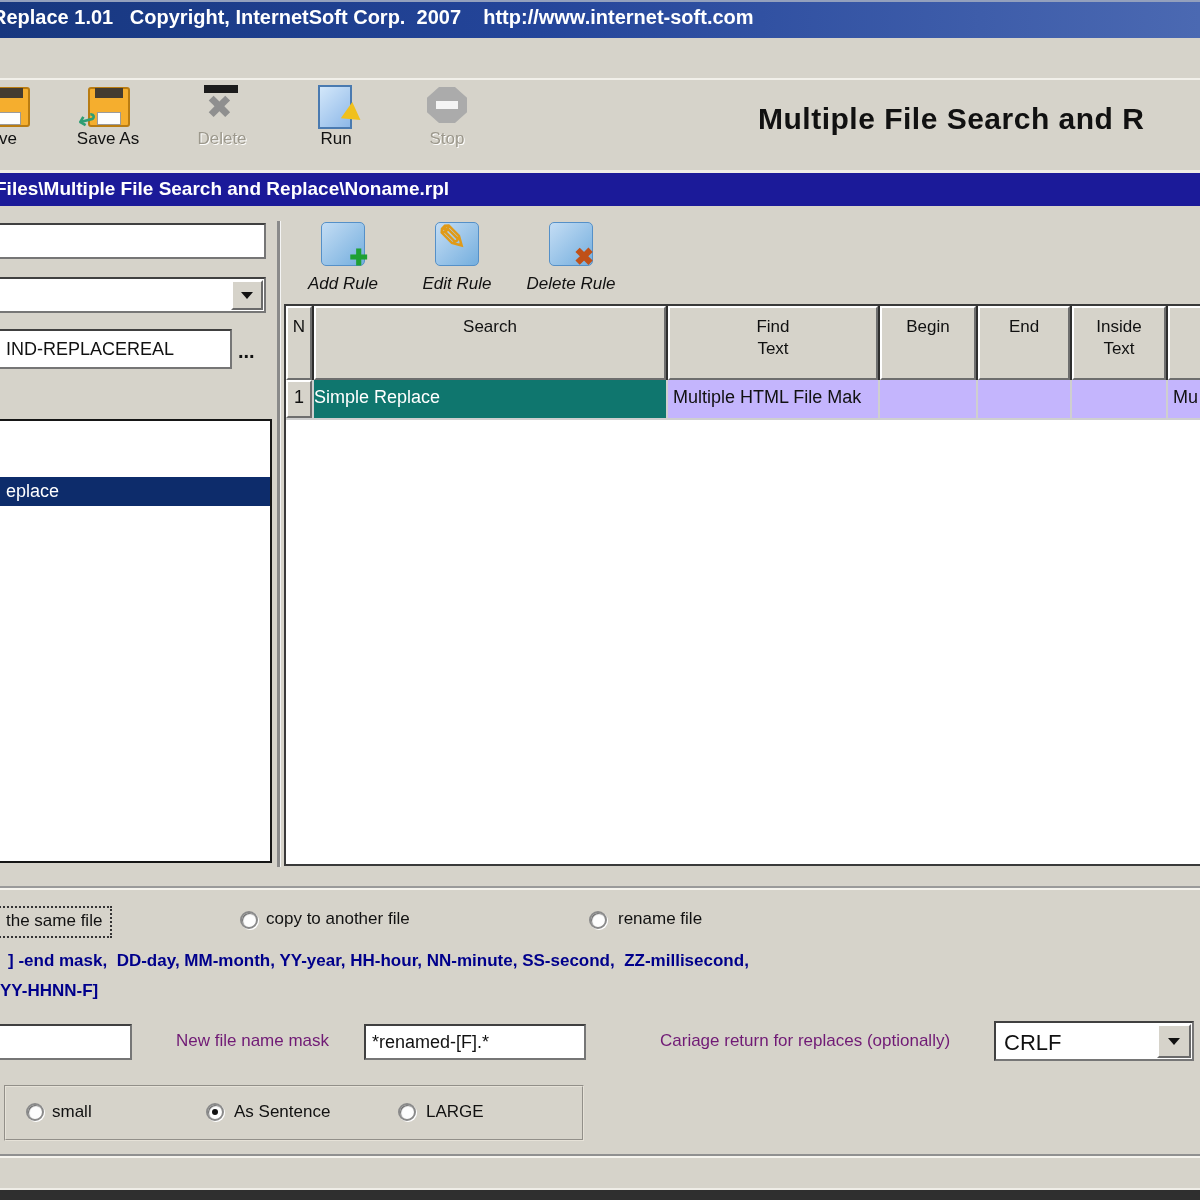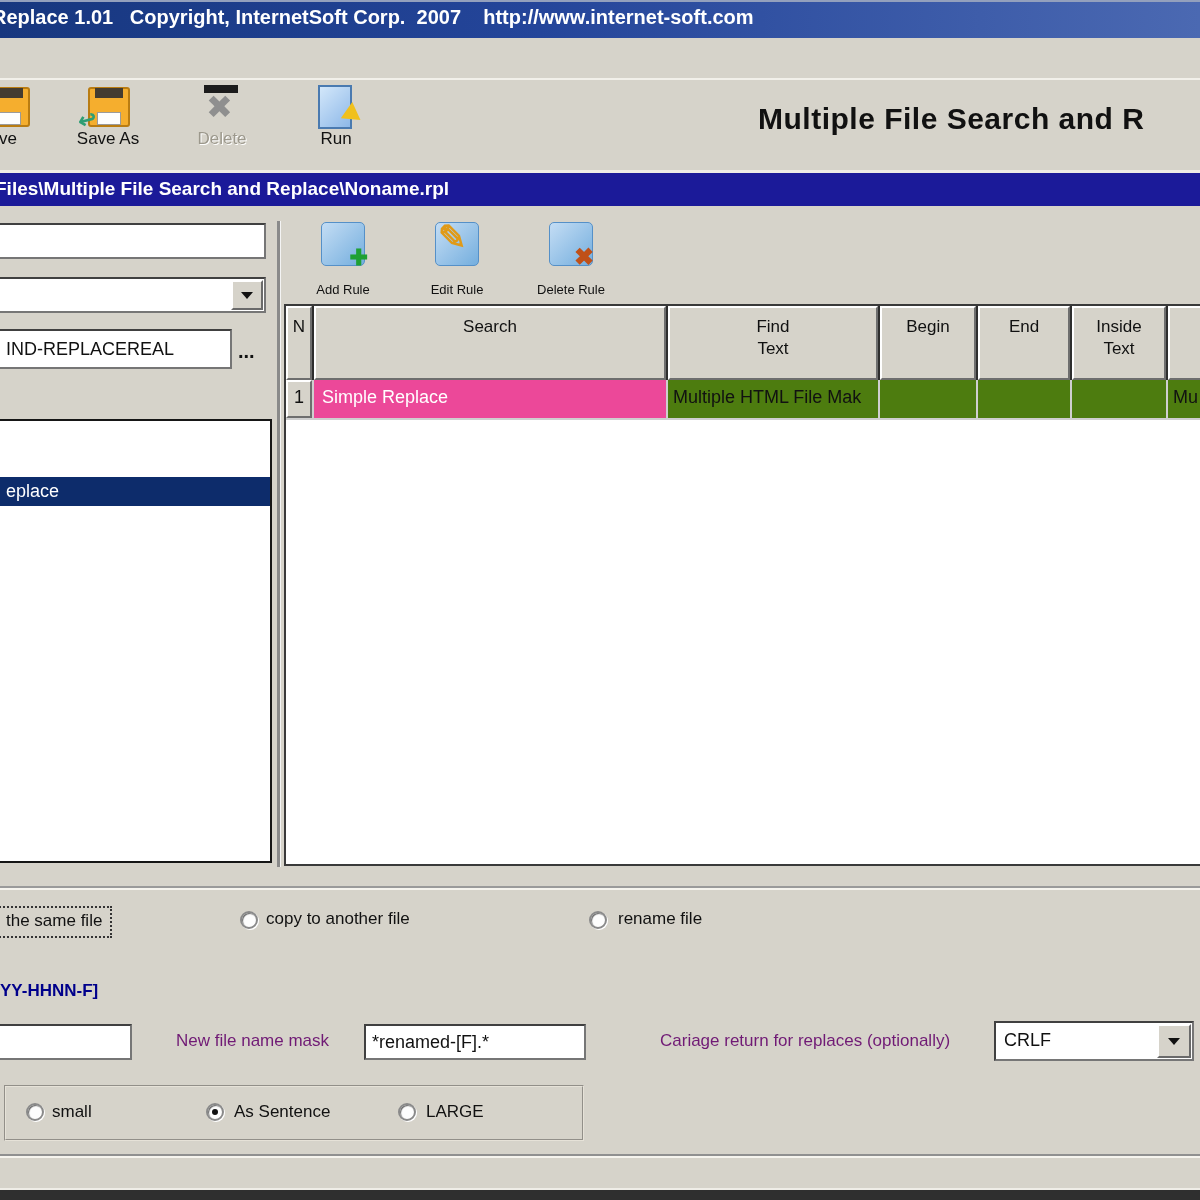--- a/index.html
+++ b/index.html
@@ -47,54 +47,54 @@
 
   
   .path-sep{left:0;top:170px;width:1200px;height:3px;background:#eeece6;}
   .pathbar{left:0;top:173px;width:1200px;height:33px;background:#1b1a99;}
   .pathbar span{position:absolute;left:-5px;top:5px;color:#fff;font-weight:bold;font-size:19px;white-space:pre;}
 
   
   .tfield{background:#fff;border:2px solid;border-color:#404040 #767676 #767676 #404040;
     font-family:"Liberation Sans",sans-serif;font-size:18px;color:#111;padding:0 6px;box-sizing:border-box;}
   .combo{background:#fff;border:2px solid;border-color:#404040 #767676 #767676 #404040;box-sizing:border-box;}
-  .combo .val{position:absolute;left:8px;top:5px;font-size:18px;}
+  .combo .val{position:absolute;left:8px;top:5px;font-size:22px;}
   .dd-btn{position:absolute;right:1px;top:1px;bottom:1px;width:28px;background:#d6d3ca;
     border:2px solid;border-color:#fff #6a6a6a #6a6a6a #fff;}
   .dd-tri{position:absolute;left:50%;top:50%;margin:-3px 0 0 -6px;width:0;height:0;
     border-left:6px solid transparent;border-right:6px solid transparent;border-top:7px solid #111;}
 
   .vdiv{left:277px;top:221px;width:3px;height:646px;background:#8a8a8a;border-right:1px solid #f4f4f4;}
 
   .listbox{left:-30px;top:419px;width:302px;height:444px;background:#fff;
     border:2px solid #161616;box-sizing:border-box;}
   .list-sel{position:absolute;left:0;top:56px;width:100%;height:29px;background:#0d2c6b;}
   .list-sel span{position:absolute;left:34px;top:4px;color:#fff;font-size:18px;}
 
   
   .rule-btn{top:222px;height:76px;text-align:center;}
   .rpage{position:relative;width:42px;height:42px;margin:0 auto;border-radius:5px;
     background:linear-gradient(135deg,#c4ddf4 0%,#74aede 100%);border:1px solid #5590c8;}
   .rp-ov{position:absolute;font-weight:bold;}
-  .rule-label{margin-top:16px;font-size:13px;}
+  .rule-label{margin-top:8px;font-size:17px;font-style:italic;}
 
   
   .grid{left:284px;top:304px;width:920px;height:562px;background:#fff;
     border:2px solid #3a3a3a;box-sizing:border-box;overflow:hidden;}
   .g-head{display:flex;height:74px;background:#2e2e2e;}
   .g-head .hc{background:#d6d3ca;border:2px solid;border-color:#fff #6e6e6e #6e6e6e #fff;
     box-sizing:border-box;margin-right:2px;text-align:center;padding-top:8px;
     font-size:17px;white-space:pre-line;line-height:22px;}
   .g-row{display:flex;height:38px;background:#cfcfcf;border-bottom:2px solid #cfcfcf;}
-  .g-row .dc{background:#4d7c0f;box-sizing:border-box;margin-right:2px;font-size:18px;
+  .g-row .dc{background:#c4b5fd;box-sizing:border-box;margin-right:2px;font-size:18px;
     line-height:34px;white-space:pre;overflow:hidden;}
   .w0{width:26px;} .w1{width:352px;} .w2{width:210px;} .w3{width:96px;} .w4{width:92px;} .w5{width:94px;}
   .wlast{flex:1;margin-right:0 !important;}
   .dc.ncell{background:#d6d3ca;border:2px solid;border-color:#fff #6e6e6e #6e6e6e #fff;text-align:center;line-height:30px;}
-  .dc.selcell{background:#ec4899;color:#fff;padding-left:8px;}
+  .dc.selcell{background:#0f766e;color:#fff;}
   .dc.txt{padding-left:5px;color:#111;}
 
   
   .hsep1{left:0;top:886px;width:1200px;height:2px;background:#9a9a9a;}
   .hsep1b{left:0;top:888px;width:1200px;height:2px;background:#f6f4ee;}
   .radio{position:absolute;width:18px;height:18px;border-radius:50%;background:#fdfdfd;
     border:2px solid #8a8a8a;box-shadow:inset 1px 1px 1px #666,1px 1px 0 #fff;box-sizing:border-box;}
   .radio.sel:after{content:"";position:absolute;left:4px;top:4px;width:6px;height:6px;border-radius:50%;background:#111;}
   .rlabel{position:absolute;font-size:17px;}
   .focus-box{position:absolute;left:-4px;top:906px;border:2px dotted #333;padding:3px 8px 5px 8px;font-size:17px;}
@@ -145,20 +145,26 @@
   </div>
 
   <div class="abs tb-btn" style="left:302px;width:68px;">
     <div class="ic">
         <div class="run-page"></div>
         <div class="run-play"></div>
       </div>
     <div class="tb-label">Run</div>
   </div>
 
+  <div class="abs tb-btn disabled" style="left:408px;width:78px;">
+    <div class="ic">
+        <div class="stop-oct"></div>
+      </div>
+    <div class="tb-label">Stop</div>
+  </div>
 
   <div class="abs app-title">Multiple File Search and R</div>
 
   <div class="abs path-sep"></div>
   <div class="abs pathbar">
     <span>Files\Multiple File Search and Replace\Noname.rpl</span>
   </div>
 
   <input class="abs tfield" style="left: -30px; top: 223px; width: 296px; height: 36px;" value="">
 
@@ -228,20 +234,21 @@
   <div class="abs hsep1b"></div>
 
   <div class="focus-box">the same file</div>
 
   <div class="radio abs" style="left:240px;top:911px;"></div>
   <div class="rlabel" style="left:266px;top:909px;text-align:center;">copy to another file</div>
 
   <div class="radio abs" style="left:589px;top:911px;"></div>
   <div class="rlabel" style="left:618px;top:909px;">rename file</div>
 
+  <div class="hint" style="left:8px;top:951px;">] -end mask,  DD-day, MM-month, YY-year, HH-hour, NN-minute, SS-second,  ZZ-millisecond,</div>
   <div class="hint" style="left:0px;top:981px;">YY-HHNN-F]</div>
 
   <input class="abs tfield" style="left: -30px; top: 1024px; width: 162px; height: 36px;" value="">
 
   <div class="form-label" style="left:176px;top:1031px;">New file name mask</div>
 
   <input class="abs tfield" style="left: 364px; top: 1024px; width: 222px; height: 36px;" value="*renamed-[F].*">
 
   <div class="form-label" style="left:660px;top:1031px;">Cariage return for replaces (optionally)</div>
 

